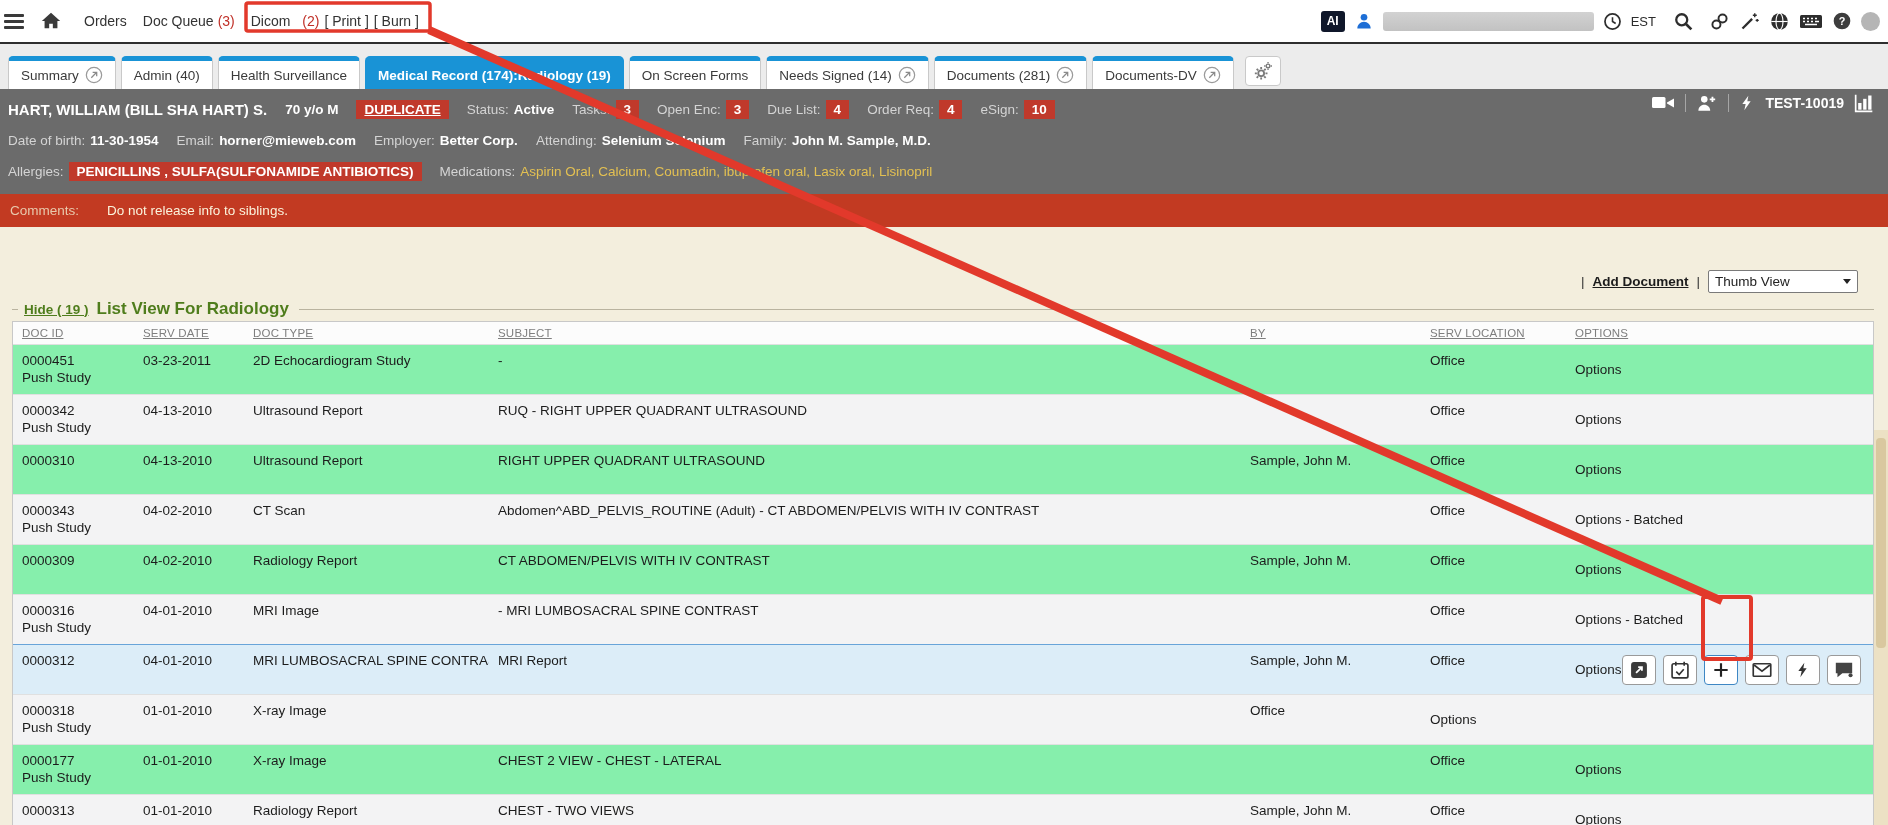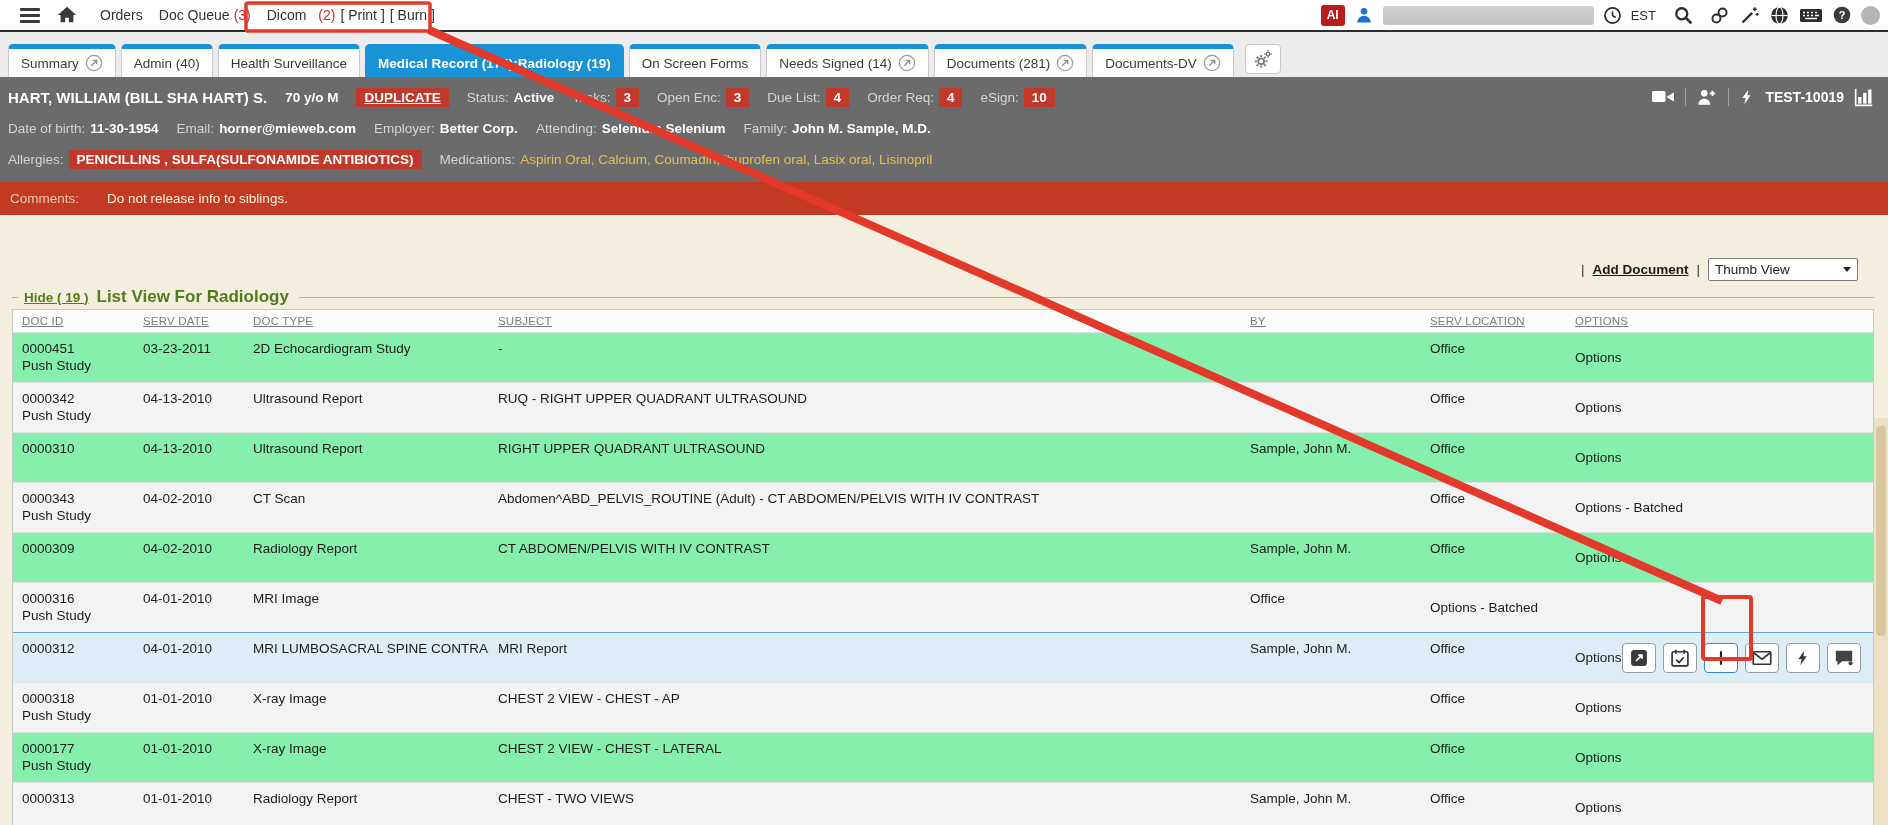--- a/index.html
+++ b/index.html
@@ -1,28 +1,28 @@
 <!DOCTYPE html>
 <html><head>
 <meta charset="utf-8">
 <style>
   * { box-sizing: border-box; margin: 0; padding: 0; }
   html,body { width:1888px; height:825px; overflow:hidden; }
   body { position:relative; background:#f3eedd; font-family:"Liberation Sans",sans-serif; font-size:13.5px; color:#222; }
   .icon { display:inline-block; vertical-align:middle; flex:none; }
 
   
-  .topbar { height:32px; background:#fff; border-bottom:2px solid #2e2e2e; display:flex; align-items:center; padding:0 8px 0 20px; }
+  .topbar { height:44px; background:#fff; border-bottom:2px solid #2e2e2e; display:flex; align-items:center; padding:0 8px 0 4px; }
   .hamburger { width:20px; height:15px; display:flex; flex-direction:column; justify-content:space-between; cursor:pointer; }
   .hamburger span { height:3px; background:#3a3a3a; border-radius:1px; }
   .nav-item { display:flex; align-items:center; gap:4px; font-size:14px; color:#333; cursor:pointer; white-space:nowrap; }
   .count-red { color:#c03028; }
   .dicom-group { display:flex; align-items:center; gap:5px; padding:3px 8px; }
   .tb-right { margin-left:auto; display:flex; align-items:center; gap:9px; }
-  .ai-badge { background:#b91c1c; color:#fff; font-weight:bold; font-size:12px; border-radius:3px; width:24px; height:21px; display:flex; align-items:center; justify-content:center; }
+  .ai-badge { background:#0f172a; color:#fff; font-weight:bold; font-size:12px; border-radius:3px; width:24px; height:21px; display:flex; align-items:center; justify-content:center; }
   .redacted { width:211px; height:19px; border-radius:3px; background:linear-gradient(#d2d2d2,#c2c2c2); }
   .tz { font-size:13px; color:#2d2d2d; }
   .gray-dot { width:19px; height:19px; border-radius:50%; background:#b5b5b5; }
 
   
   .tabstrip { height:45px; background:#ececec; display:flex; align-items:flex-end; padding:0 0 0 8px; gap:5px; }
   .tab { background:#fff; border:1px solid #c9c9c9; border-top:5px solid #1993d6; border-bottom:none; border-radius:5px 5px 0 0; padding:0 12px; height:33px; display:flex; align-items:center; gap:6px; font-size:13.5px; color:#3a3a3a; cursor:pointer; white-space:nowrap; }
   .tab.active { background:#1993d6; border-color:#1993d6; color:#fff; font-weight:bold; }
   .ext-circle { width:18px; height:18px; }
   .gearbtn { background:#fff; border:1px solid #c9c9c9; border-radius:4px; width:36px; height:30px; margin:0 0 3px 6px; display:flex; align-items:center; justify-content:center; cursor:pointer; }
@@ -30,21 +30,21 @@
   
   .phead { background:#6b6b6b; color:#fff; padding:5px 0 7px 8px; position:relative; }
   .pline { display:flex; align-items:center; gap:18px; height:31px; white-space:nowrap; }
   .pline .grp { display:flex; align-items:center; gap:5px; }
   .plabel { color:#d4d4d4; }
   .pval { color:#fff; font-weight:bold; }
   .pname { font-size:15px; font-weight:bold; }
   .badge { background:#c0392b; color:#fff; font-weight:bold; padding:2px 8px; font-size:13.5px; }
   .badge.u { text-decoration:underline; cursor:pointer; }
   .meds { color:#e3c052; }
-  .phead-icons { position:absolute; right:14px; top:10px; display:flex; align-items:center; gap:10px; }
+  .phead-icons { position:absolute; right:14px; top:4px; display:flex; align-items:center; gap:10px; }
   .vsep { width:1px; height:18px; background:rgba(255,255,255,.4); }
   .chart-id { font-weight:bold; font-size:14px; }
 
   
   .comments { height:33px; background:#c23a22; display:flex; align-items:center; gap:28px; padding-left:10px; }
   .comments .lab { color:#e8c9ad; }
   .comments .val { color:#fbf3dc; }
 
   
   .content { position:relative; height:622px; background:#f3eedd; }
@@ -393,20 +393,21 @@
       <span class="row-actions"></span>
     </div>
   </div>
         <div class="tr">
     <div class="td">
             <div>0000316</div>
             <div>Push Study</div>
           </div>
     <div class="td">04-01-2010</div>
     <div class="td">MRI Image</div>
+    <div class="td">- MRI LUMBOSACRAL SPINE CONTRAST</div>
     <div class="td"></div>
     <div class="td">Office</div>
     <div class="td c-opt">
       <span>Options - Batched</span>
       <span class="row-actions"></span>
     </div>
   </div>
         <div class="tr hl">
     <div class="td">
             <div>0000312</div>
@@ -458,21 +459,20 @@
 </span>
     </div>
   </div>
         <div class="tr">
     <div class="td">
             <div>0000318</div>
             <div>Push Study</div>
           </div>
     <div class="td">01-01-2010</div>
     <div class="td">X-ray Image</div>
-    <div class="td">CHEST 2 VIEW - CHEST - AP</div>
     <div class="td"></div>
     <div class="td">Office</div>
     <div class="td c-opt">
       <span>Options</span>
       <span class="row-actions"></span>
     </div>
   </div>
         <div class="tr">
     <div class="td">
             <div>0000177</div>

